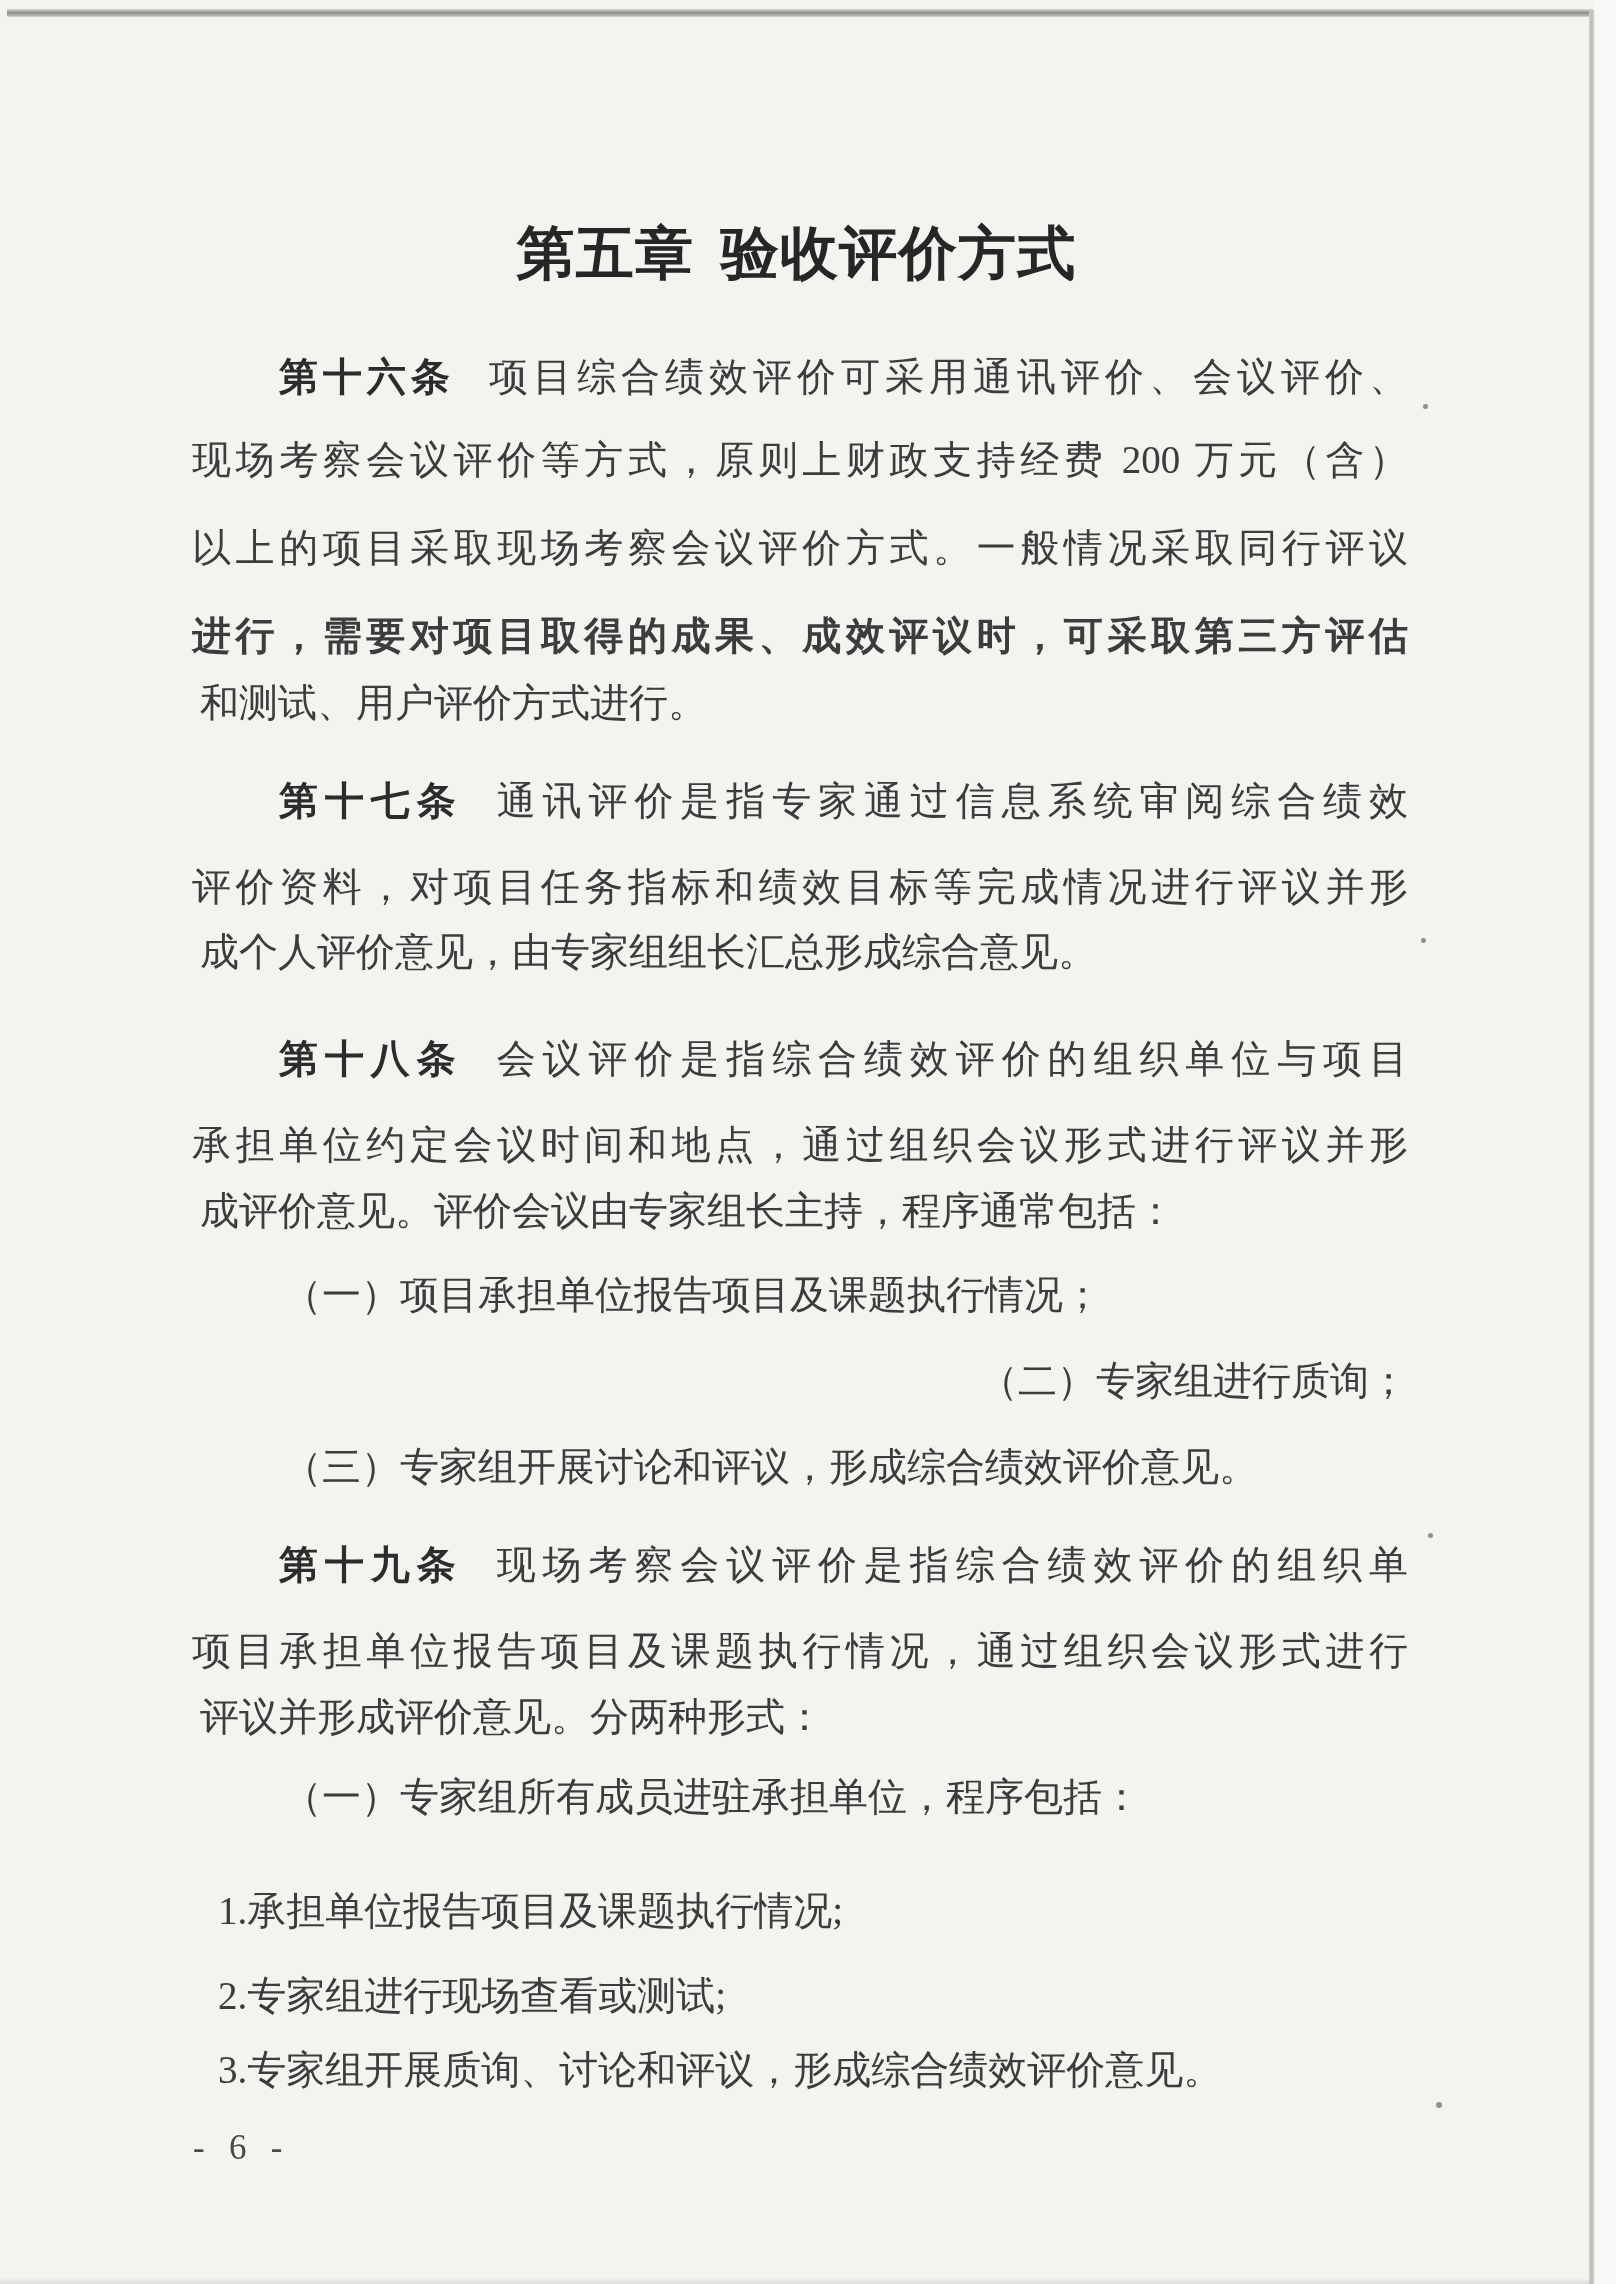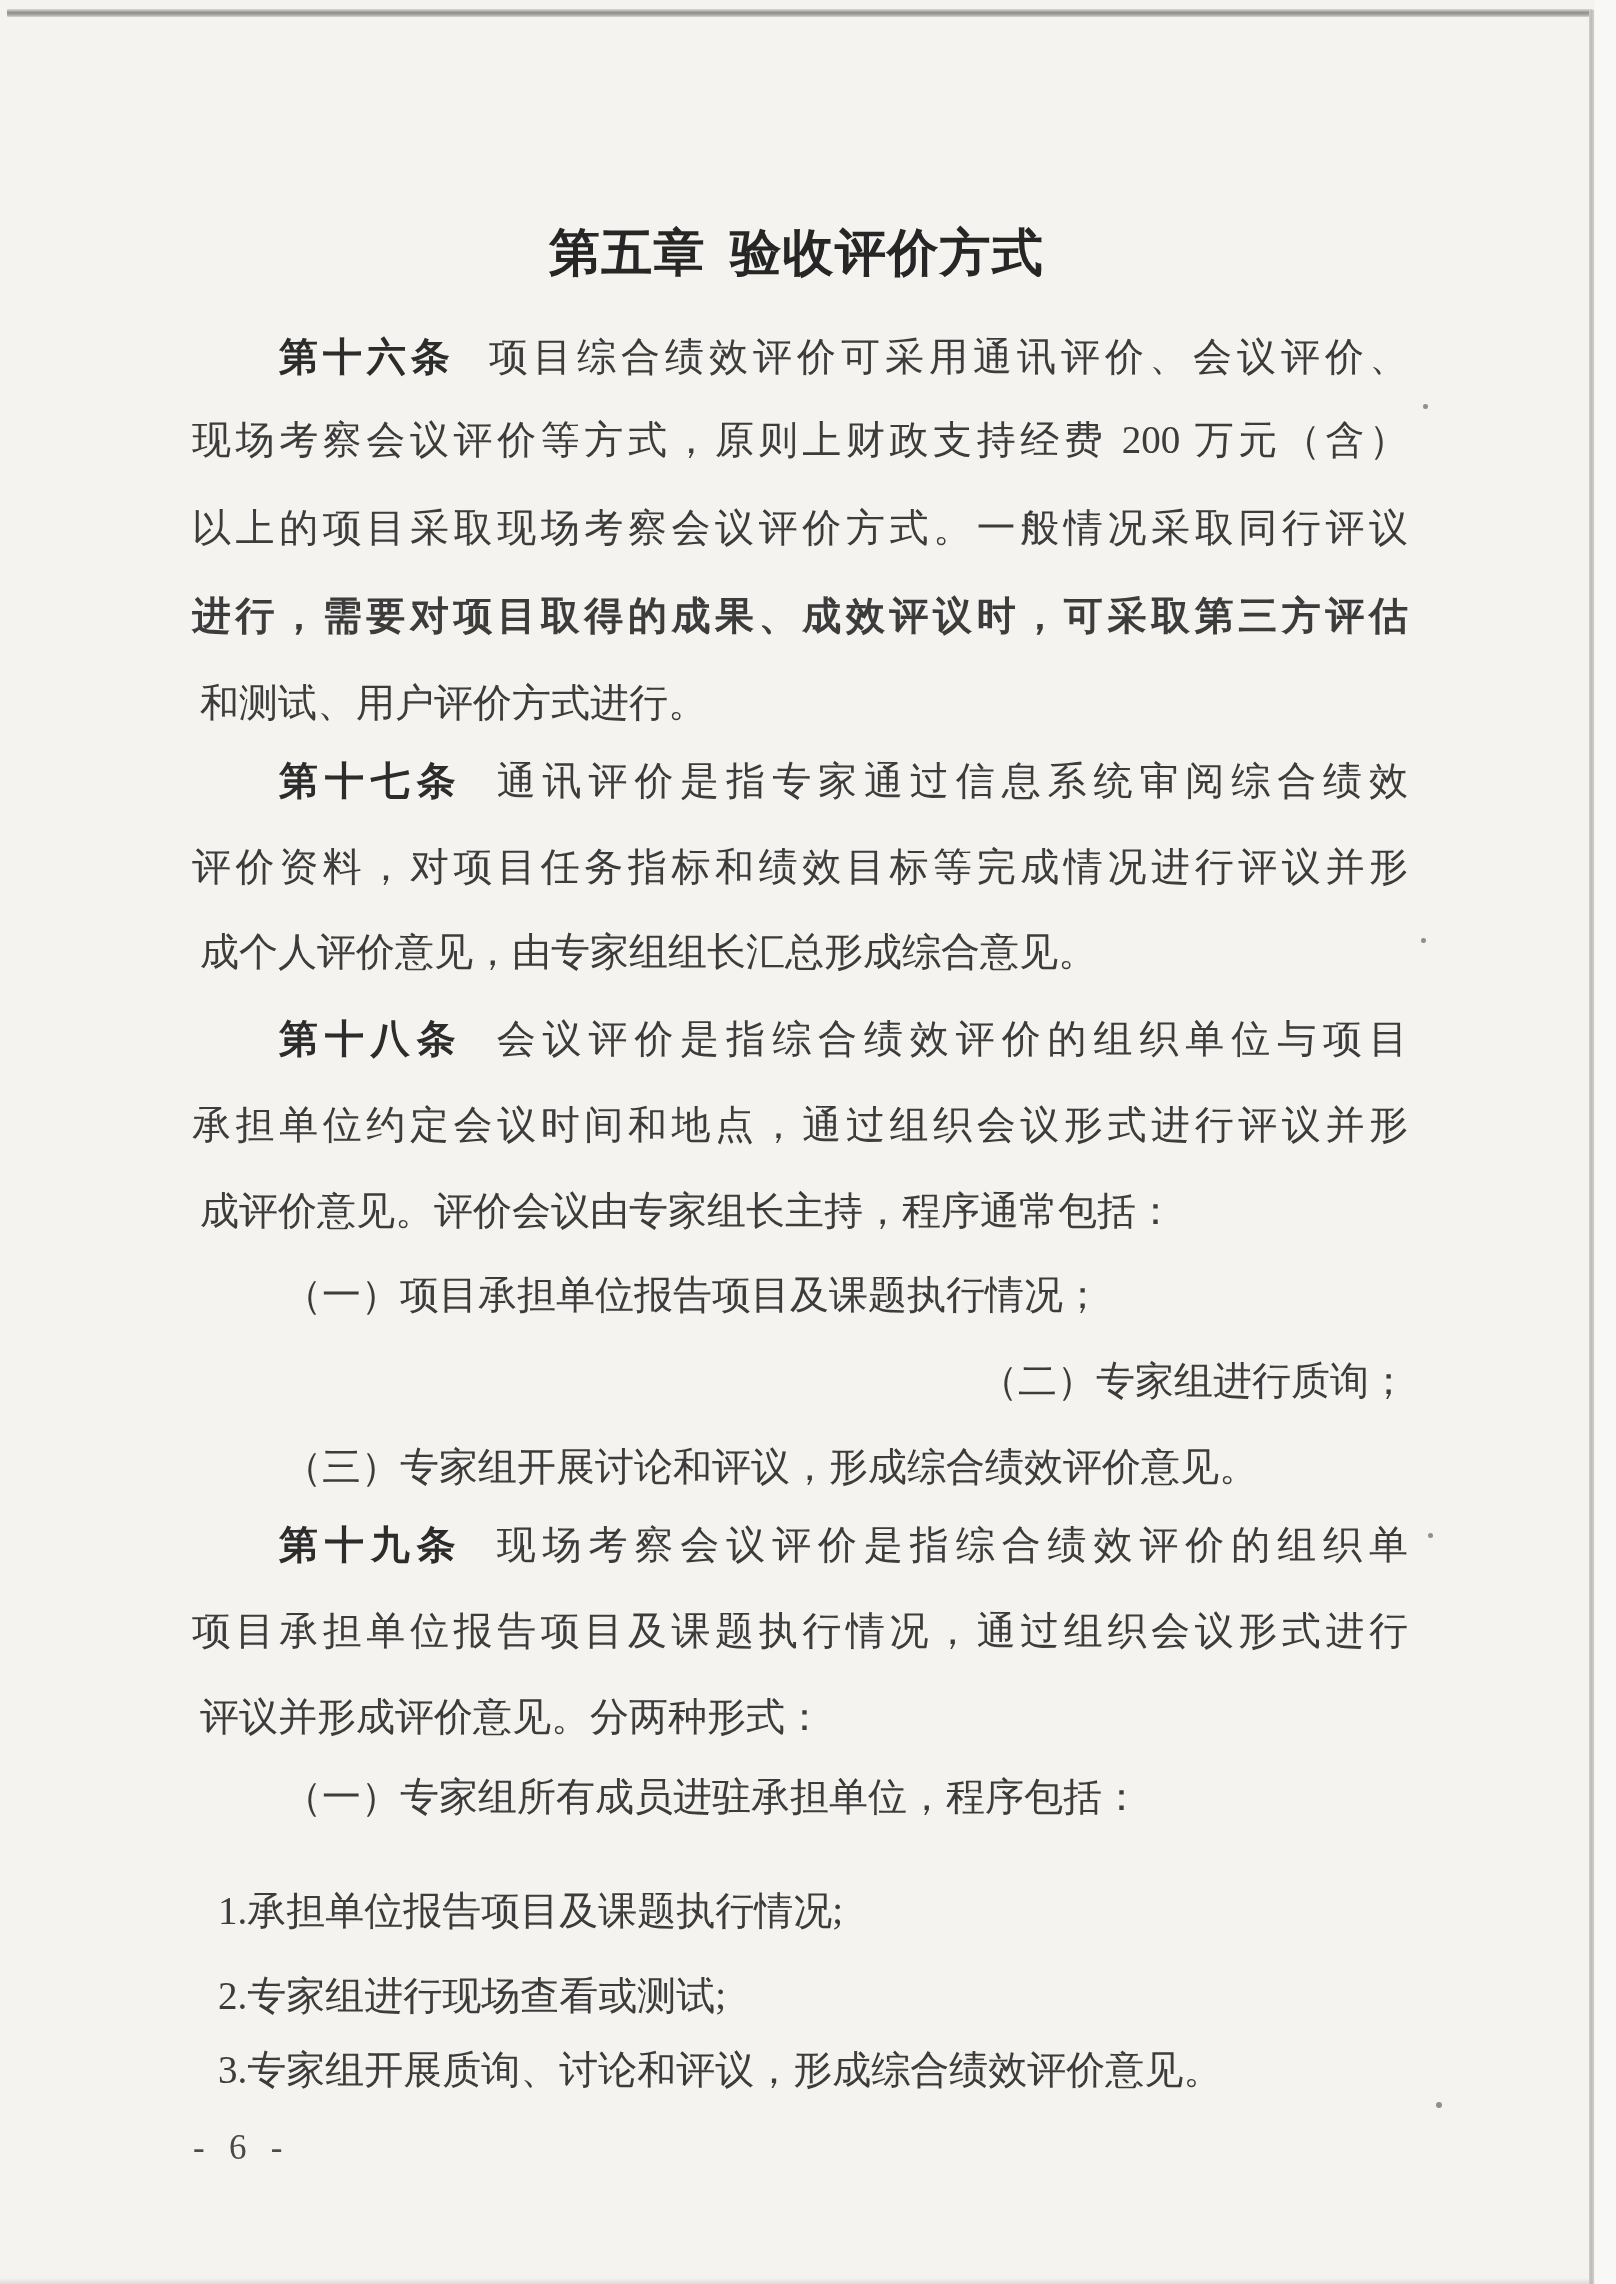--- a/index.html
+++ b/index.html
@@ -30,34 +30,35 @@
     opacity:.8;
   }
   .ink-speck{
     position:absolute;background:#6e6e6c;border-radius:50%;opacity:.75;
   }
   
   .doc-title{
     position:absolute;top:225px;left:0;width:1593px;height:59px;margin:0;
     text-align:center;
     font-family:"Liberation Sans","DejaVu Sans",sans-serif;
-    font-weight:700;font-size:51px;line-height:55px;
+    font-weight:700;font-size:58px;line-height:55px;
     letter-spacing:1.3px;word-spacing:9px;
     color:#262626;
   }
   
   .line{
     position:absolute;left:192px;width:1216px;height:56px;
     font-size:39px;line-height:55px;color:#3c3c3c;
     white-space:nowrap;
   }
   .style-article-first{padding-left:87px;}
   .style-article-first,.style-body-full{
     text-align:justify;text-align-last:justify;text-justify:inter-character;
     white-space:normal;
+    margin-top:20px;
   }
   .style-body-end{text-align:left;margin-left:8px;}
   .style-list-paren{padding-left:91px;}
   .style-list-num{padding-left:26px;margin-top:30px;}
   .article-num{
     font-weight:700;color:#2c2c2c;margin-right:34px;
   }
   .article-num:empty{display:none;margin:0;}
   .page-number{
     position:absolute;left:193px;top:2122px;height:52px;

